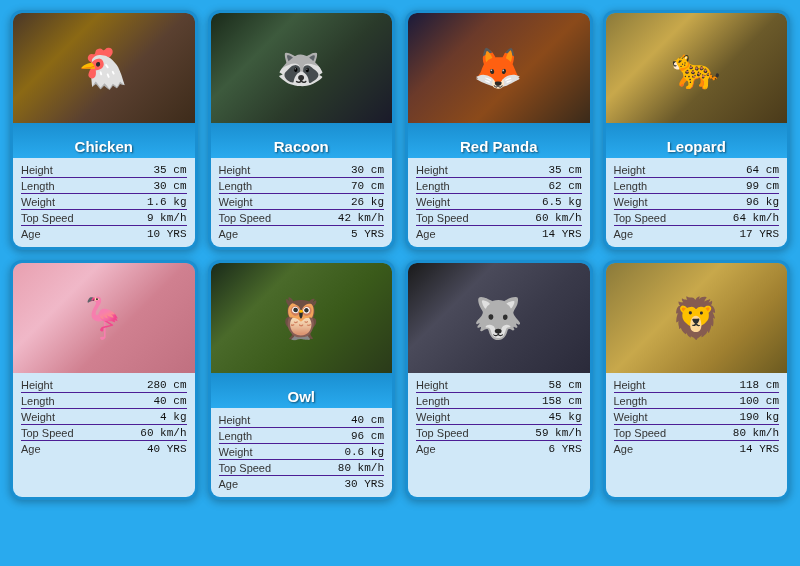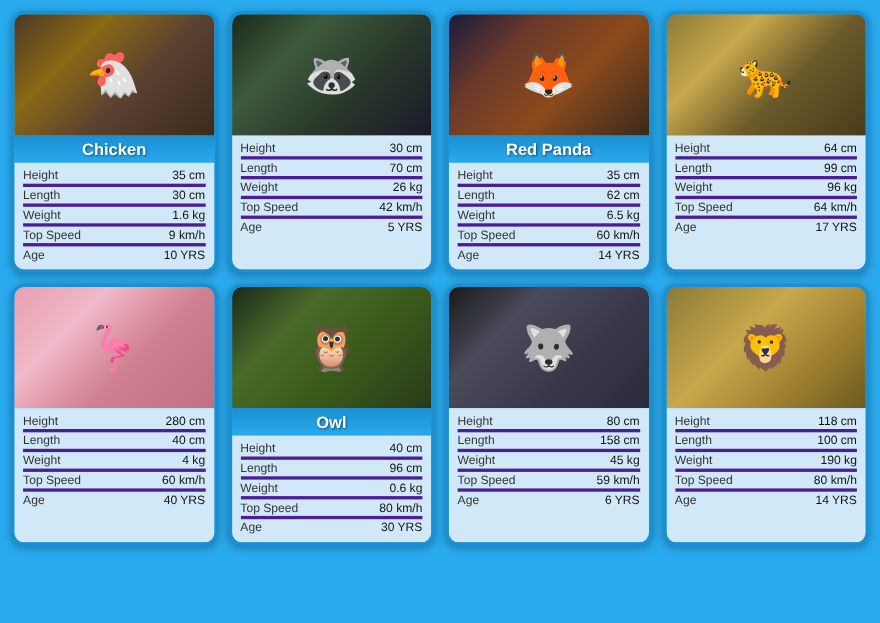--- a/index.html
+++ b/index.html
@@ -49,40 +49,40 @@
     .flamingo-bg { background: linear-gradient(135deg, #e8a0b0 0%, #f0b8c8 30%, #d08090 60%, #c07080 100%); }
     .owl-bg { background: linear-gradient(135deg, #1a2a1a 0%, #4a6a2a 30%, #3a5a1a 60%, #2a3a1a 100%); }
     .wolf-bg { background: linear-gradient(135deg, #1a1a1a 0%, #4a4a5a 30%, #3a3a4a 60%, #2a2a3a 100%); }
     .lion-bg { background: linear-gradient(135deg, #8b7a3a 0%, #c8a84b 40%, #a08030 70%, #6b5a20 100%); }
 
     .card-name {
       text-align: center;
       color: white;
       font-weight: bold;
       font-size: 15px;
-      padding: 5px 4px 3px;
+      padding: 15px 4px 3px;
       text-shadow: 1px 1px 2px rgba(0,0,0,0.5);
       background: linear-gradient(180deg, #1a8fd1 0%, #29aaee 100%);
     }
     .card-stats {
       padding: 4px 8px 6px;
       flex: 1;
       background: #d0e8f8;
     }
     .stat-row {
       display: flex;
       justify-content: space-between;
       font-size: 11px;
       color: #1a1a1a;
       padding: 1.5px 0;
-      border-bottom: 3px solid #4c1d95;
+      border-bottom: 1px solid #4c1d95;
     }
     .stat-row:last-child { border-bottom: none; }
     .stat-label { font-weight: normal; color: #333; }
-    .stat-value { font-weight: normal; color: #111; text-align: left; }
+    .stat-value { font-weight: normal; color: #111; text-align: left; font-family: Liberation Mono, monospace; }
   </style>
 </head>
 <body>
 
 <div class="grid">
 <div class="card">
       <div class="card-image chicken-bg">
         <div class="card-image-placeholder">🐔</div>
       </div>
       <div class="card-name">Chicken</div>
@@ -106,20 +106,21 @@
         <div class="stat-row">
           <span class="stat-label">Age</span>
           <span class="stat-value">10 YRS</span>
         </div>
       </div>
     </div>
     <div class="card">
       <div class="card-image racoon-bg">
         <div class="card-image-placeholder">🦝</div>
       </div>
+      <div class="card-name">Racoon</div>
       <div class="card-stats">
         <div class="stat-row">
           <span class="stat-label">Height</span>
           <span class="stat-value">30 cm</span>
         </div>
         <div class="stat-row">
           <span class="stat-label">Length</span>
           <span class="stat-value">70 cm</span>
         </div>
         <div class="stat-row">
@@ -161,20 +162,21 @@
         <div class="stat-row">
           <span class="stat-label">Age</span>
           <span class="stat-value">14 YRS</span>
         </div>
       </div>
     </div>
     <div class="card">
       <div class="card-image leopard-bg">
         <div class="card-image-placeholder">🐆</div>
       </div>
+      <div class="card-name">Leopard</div>
       <div class="card-stats">
         <div class="stat-row">
           <span class="stat-label">Height</span>
           <span class="stat-value">64 cm</span>
         </div>
         <div class="stat-row">
           <span class="stat-label">Length</span>
           <span class="stat-value">99 cm</span>
         </div>
         <div class="stat-row">
@@ -246,21 +248,21 @@
         </div>
       </div>
     </div>
     <div class="card">
       <div class="card-image wolf-bg">
         <div class="card-image-placeholder">🐺</div>
       </div>
       <div class="card-stats">
         <div class="stat-row">
           <span class="stat-label">Height</span>
-          <span class="stat-value">80 cm</span>
+          <span class="stat-value">58 cm</span>
         </div>
         <div class="stat-row">
           <span class="stat-label">Length</span>
           <span class="stat-value">158 cm</span>
         </div>
         <div class="stat-row">
           <span class="stat-label">Weight</span>
           <span class="stat-value">45 kg</span>
         </div>
         <div class="stat-row">

